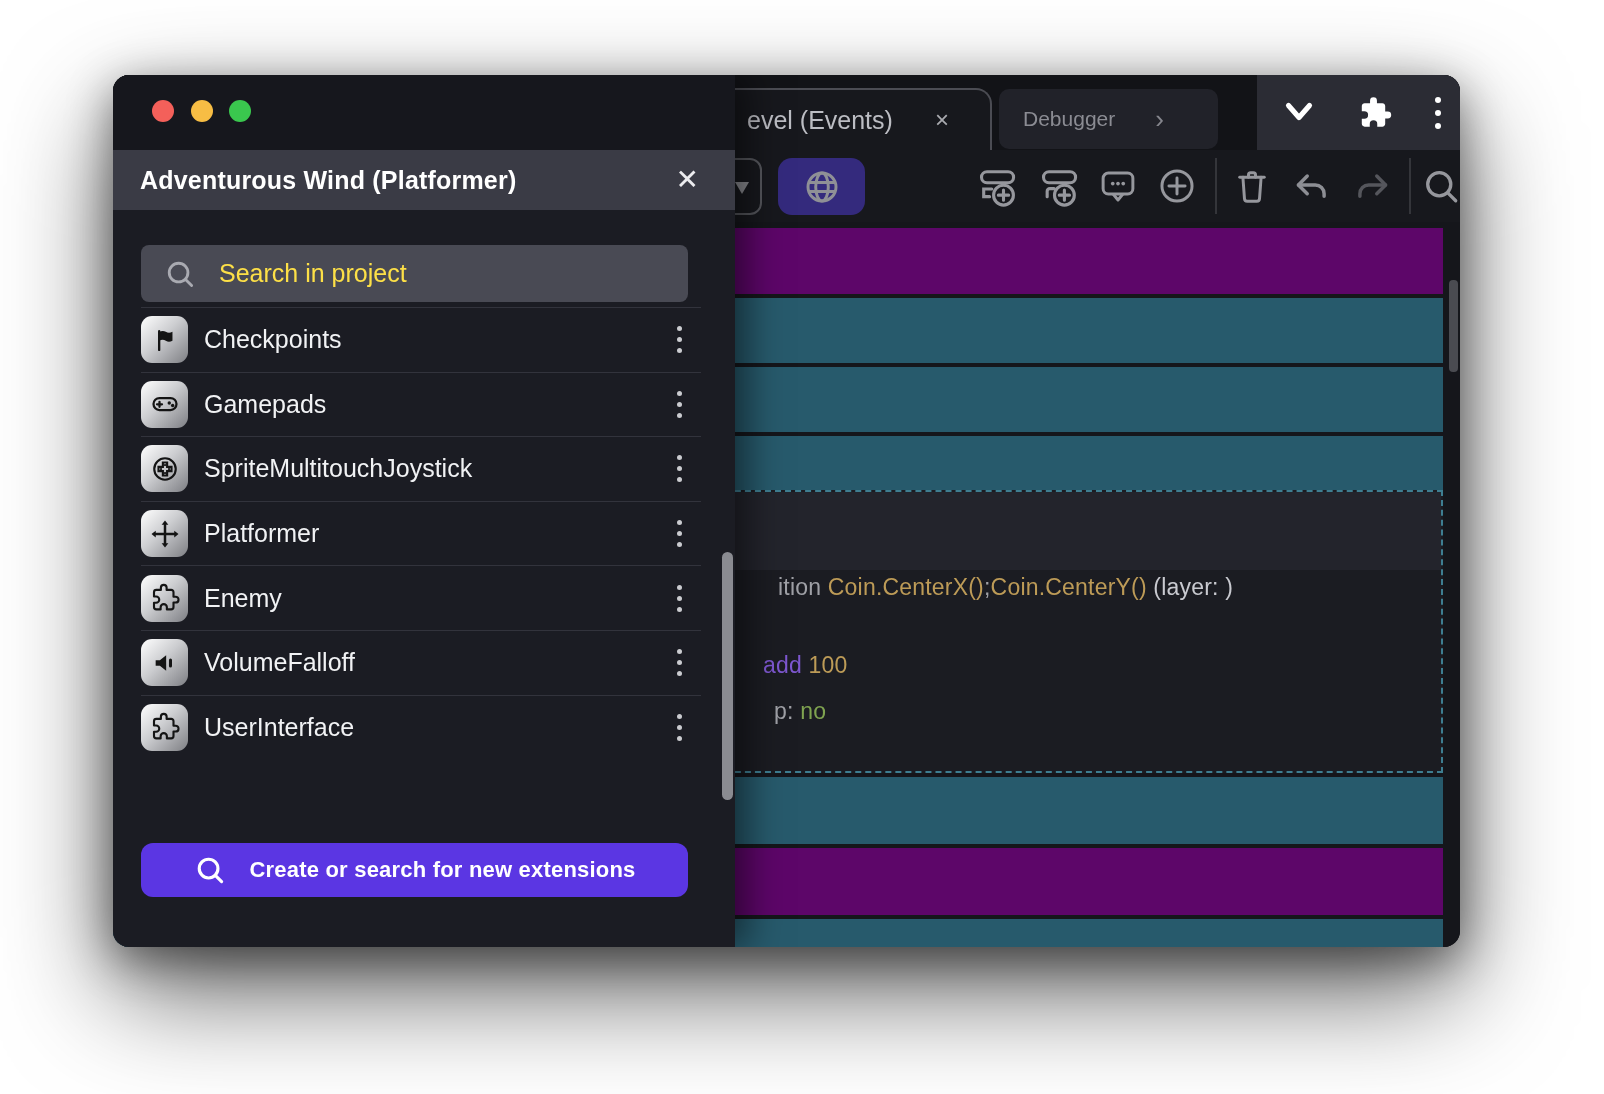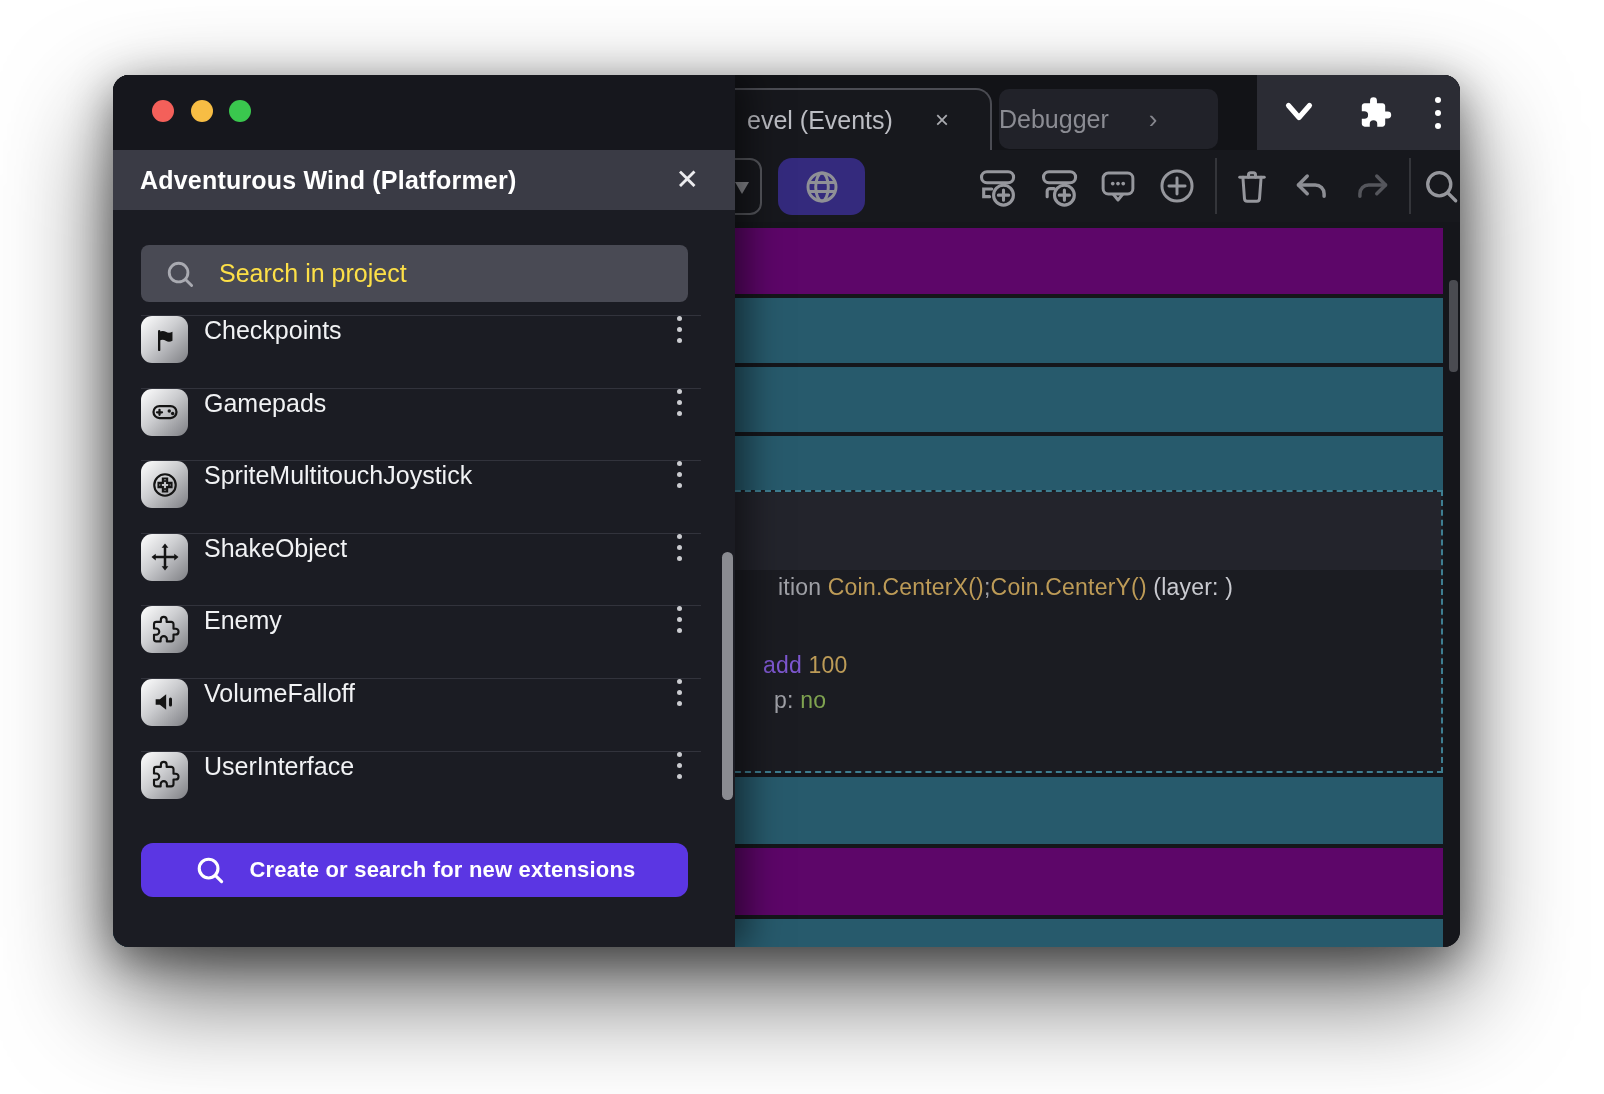--- a/index.html
+++ b/index.html
@@ -13,21 +13,21 @@
 
   
   .tabstrip { position:absolute; left:0; top:0; width:1347px; height:75px; background:#121317; }
   .tab-active { position:absolute; left:560px; top:13px; width:319px; height:62px;
                 background:#17181d; border-top:2px solid #4b4c53; border-right:2px solid #4b4c53;
                 border-top-right-radius:16px; display:flex; align-items:center; }
   .tab-active .tab-label { color:#bcbdc3; font-size:25px; margin-left:74px; }
   .tab-active .tab-close { color:#a9aaaf; font-size:24px; margin-left:42px; cursor:default; }
   .tab-debugger { position:absolute; left:886px; top:14px; width:219px; height:60px;
                   background:#212229; border-radius:10px; display:flex; align-items:center; }
-  .tab-debugger .tab-label { color:#8b8c93; font-size:25px; }
+  .tab-debugger .tab-label { color:#8b8c93; font-size:21px; margin-left:24px; }
   .tab-debugger .tab-chevron { color:#85868d; font-size:26px; margin-left:40px; }
   .topright { position:absolute; left:1144px; top:0; width:203px; height:75px; background:#2b2c34;
               display:flex; align-items:center; justify-content:space-between; padding:0 16px 0 24px; }
 
   .toolbar { position:absolute; left:0; top:75px; width:1347px; height:72px; background:#17181d; }
   .outline-btn { position:absolute; left:577px; top:8px; width:72px; height:57px;
                  border:2px solid #54555b; border-radius:12px; }
   .outline-btn svg { position:absolute; right:6px; top:16px; }
   .globe-btn { position:absolute; left:665px; top:8px; width:87px; height:57px;
                border-radius:14px; background:#342a7d; display:flex; align-items:center; justify-content:center; }
@@ -52,21 +52,21 @@
   .light.green { left:116px; background:#3ac74e; }
   .drawer-header { position:absolute; left:0; top:75px; width:622px; height:60px; background:#3a3b45;
                    display:flex; align-items:center; }
   .drawer-title { color:#ffffff; font-size:25px; font-weight:bold; margin-left:27px; letter-spacing:.2px; }
   .drawer-close { position:absolute; right:36px; top:14px; color:#ececef; font-size:28px; line-height:32px; }
   .searchbox { position:absolute; left:28px; top:170px; width:547px; height:57px; background:#494a54;
                border-radius:8px; display:flex; align-items:center; }
   .searchbox svg { margin-left:22px; }
   .searchbox .ph { color:#fde047; font-size:25px; margin-left:22px; }
   .ext-list { position:absolute; left:28px; top:232px; width:560px; }
-  .ext-row { height:64.6px; border-top:1px solid #32333c; display:flex; align-items:flex-start;margin-top:8px; }
+  .ext-row { height:64.6px; border-top:1px solid #32333c; display:flex; align-items:center; }
   .tile { width:47px; height:47px; border-radius:11px; flex:0 0 47px;
           background:linear-gradient(135deg,#ffffff 0%,#cccdd0 45%,#7e7f84 100%);
           display:flex; align-items:center; justify-content:center; }
   .ext-label { color:#f1f2f4; font-size:25px; margin-left:16px; }
   .kebab { margin-left:auto; margin-right:8px; width:28px; display:flex; flex-direction:column;
            align-items:center; gap:6px; }
   .kebab i { width:5px; height:5px; border-radius:50%; background:#cbccd0; display:block; }
   .drawer-thumb { position:absolute; left:609px; top:477px; width:11px; height:248px;
                   background:#8a8b91; border-radius:6px; }
   .cta { position:absolute; left:28px; top:768px; width:547px; height:54px; border-radius:12px;
@@ -198,21 +198,21 @@
           <div class="band" style="top: 555px; height: 67px; background: rgb(39, 90, 108);"></div>
           <div class="band" style="top: 626px; height: 67px; background: rgb(93, 6, 105);"></div>
           <div class="band" style="top: 697px; height: 28px; background: rgb(39, 90, 108);"></div>
         </div>
     <div class="selection" id="selection-block" style="top: 268px; height: 283px; border-color: rgb(62, 126, 145);">
       <div class="sel-head"></div>
     </div>
     <div id="code-lines">
           <div class="code-line" style="left: 624px; top: 352px;"><span style="color: rgb(159, 160, 166);">ition </span><span style="color: rgb(189, 155, 87);">Coin.CenterX()</span><span style="color: rgb(159, 160, 166);">;</span><span style="color: rgb(189, 155, 87);">Coin.CenterY()</span><span style="color: rgb(201, 202, 208);"> (layer: )</span></div>
           <div class="code-line" style="left: 609px; top: 430px;"><span style="color: rgb(125, 87, 207);">add </span><span style="color: rgb(189, 155, 87);">100</span></div>
-          <div class="code-line" style="left: 620px; top: 465px;"><span style="color: rgb(159, 160, 166);">p: </span><span style="color: rgb(127, 163, 80);">no</span></div>
+          <div class="code-line" style="left: 620px; top: 476px;"><span style="color: rgb(159, 160, 166);">p: </span><span style="color: rgb(127, 163, 80);">no</span></div>
         </div>
     <div class="ev-thumb" id="ev-thumb" style="top: 58px; height: 92px;"></div>
   </div>
 
   <div class="drawer">
     <div class="titlebar">
       <span class="light red"></span>
       <span class="light yellow"></span>
       <span class="light green"></span>
     </div>
@@ -283,21 +283,21 @@
             </span>
       </div>
 
       <div class="ext-row">
         <span class="tile">
           <svg width="30" height="30" viewBox="0 0 24 24">
             <path d="M12 3.4v17.2 M3.4 12h17.2" stroke="#141414" stroke-width="2"></path>
             <path d="M12 1.2 9.3 4.6h5.4z M12 22.8 9.3 19.4h5.4z M1.2 12 4.6 9.3v5.4z M22.8 12 19.4 9.3v5.4z" fill="#141414"></path>
           </svg>
         </span>
-        <span class="ext-label">ShakeObject</span>
+        <span class="ext-label">Platformer</span>
         <span class="kebab">
               <i></i>
               <i></i>
               <i></i>
             </span>
       </div>
 
       <div class="ext-row">
         <span class="tile">
           <svg width="30" height="30" viewBox="0 0 24 24">

